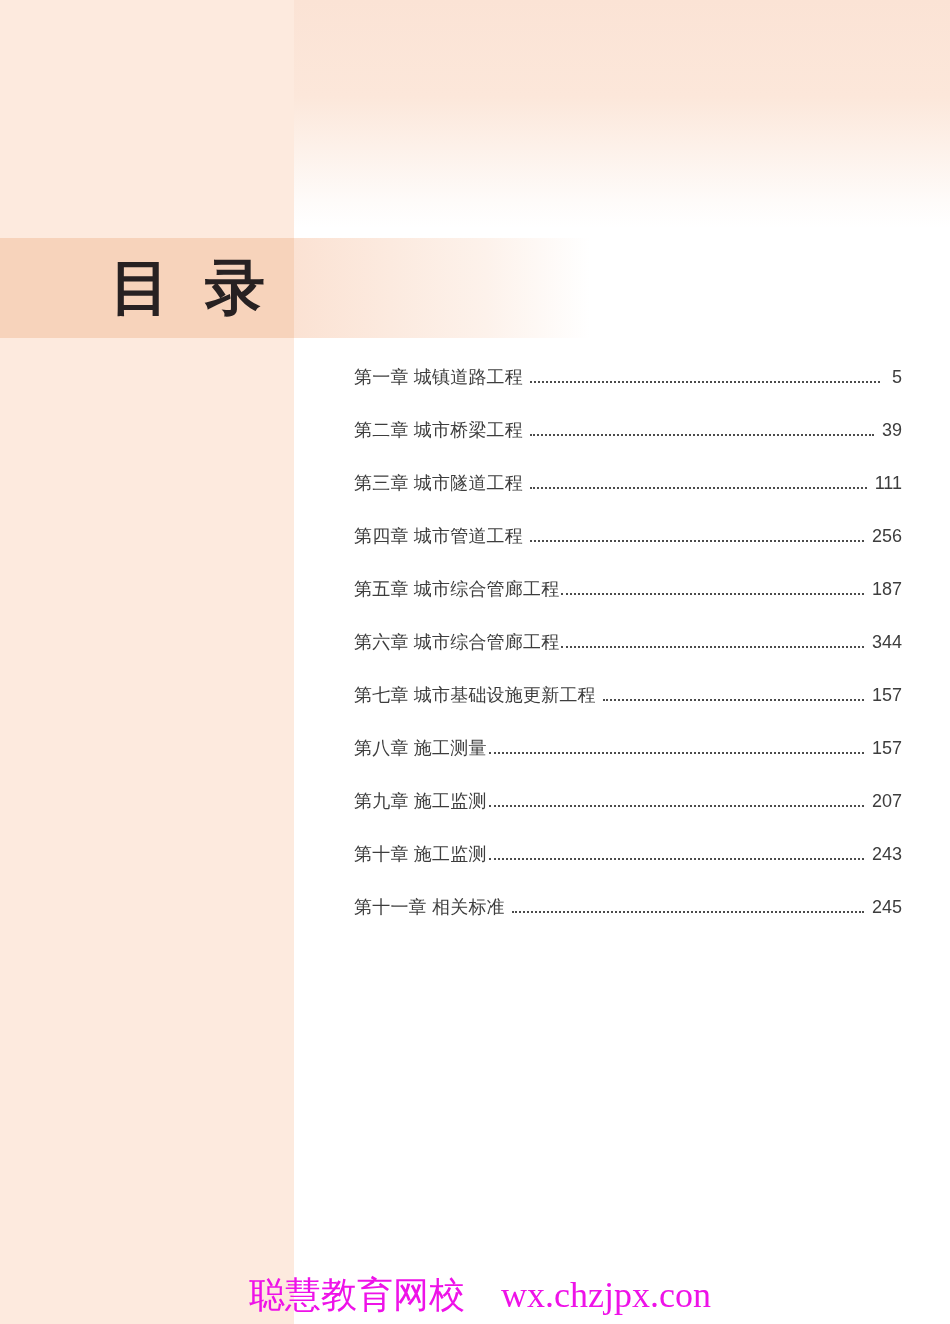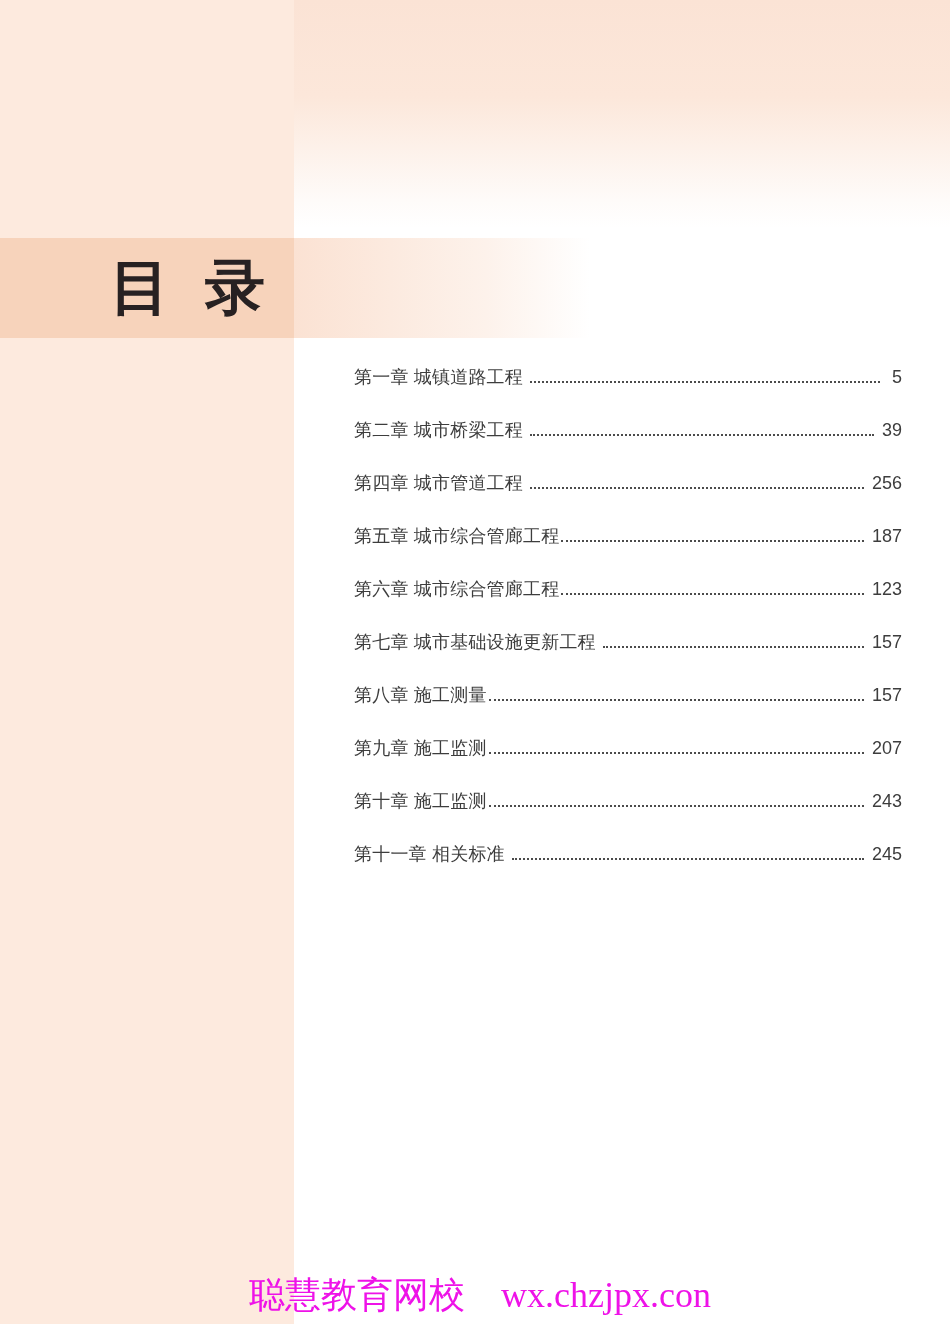--- a/index.html
+++ b/index.html
@@ -140,20 +140,27 @@
     </div>
 
     <div class="toc-row">
       <div class="toc-row-inner">
         <span class="toc-label">第二章 城市桥梁工程 </span>
         <span class="dot-leader"></span>
         <span class="page-number">39</span>
       </div>
     </div>
 
+    <div class="toc-row">
+      <div class="toc-row-inner">
+        <span class="toc-label">第三章 城市隧道工程 </span>
+        <span class="dot-leader"></span>
+        <span class="page-number">111</span>
+      </div>
+    </div>
 
     <div class="toc-row">
       <div class="toc-row-inner">
         <span class="toc-label">第四章 城市管道工程 </span>
         <span class="dot-leader"></span>
         <span class="page-number">256</span>
       </div>
     </div>
 
     <div class="toc-row">
@@ -161,21 +168,21 @@
         <span class="toc-label">第五章 城市综合管廊工程</span>
         <span class="dot-leader"></span>
         <span class="page-number">187</span>
       </div>
     </div>
 
     <div class="toc-row">
       <div class="toc-row-inner">
         <span class="toc-label">第六章 城市综合管廊工程</span>
         <span class="dot-leader"></span>
-        <span class="page-number">123</span>
+        <span class="page-number">344</span>
       </div>
     </div>
 
     <div class="toc-row">
       <div class="toc-row-inner">
         <span class="toc-label">第七章 城市基础设施更新工程 </span>
         <span class="dot-leader"></span>
         <span class="page-number">157</span>
       </div>
     </div>

